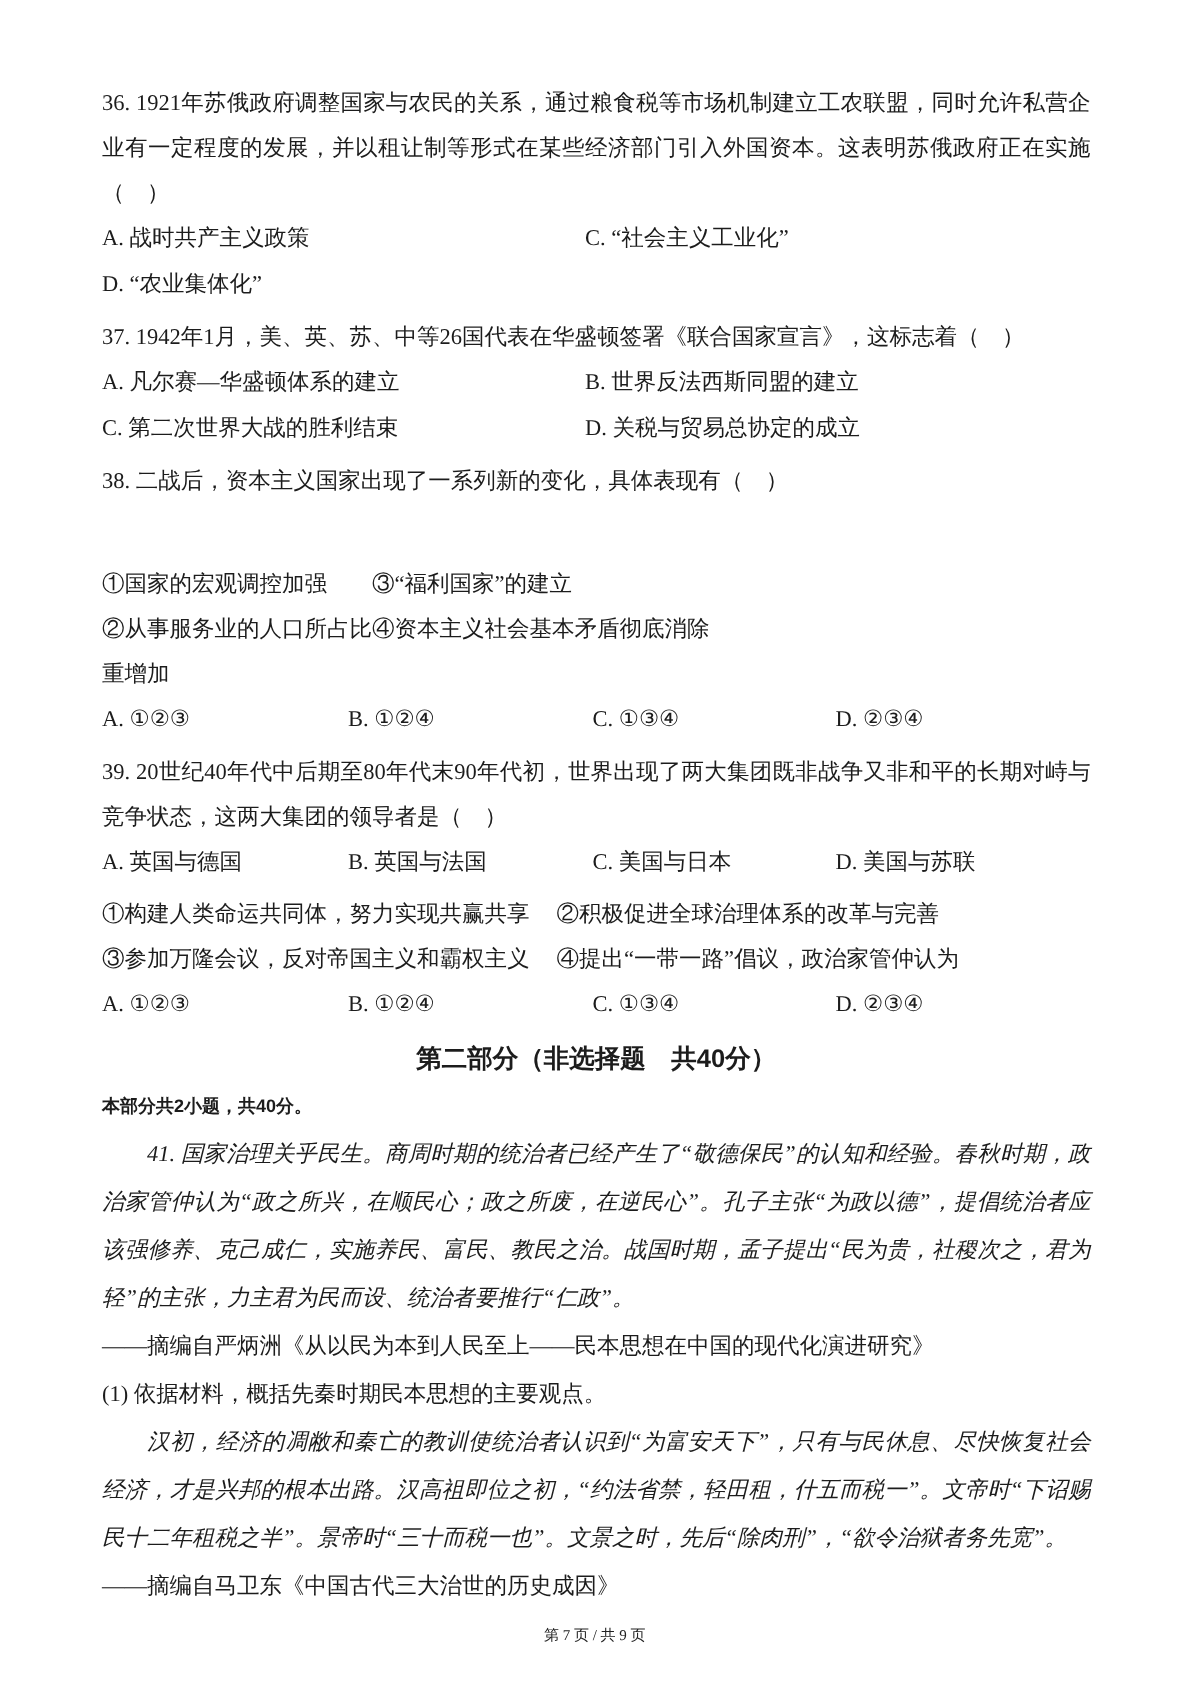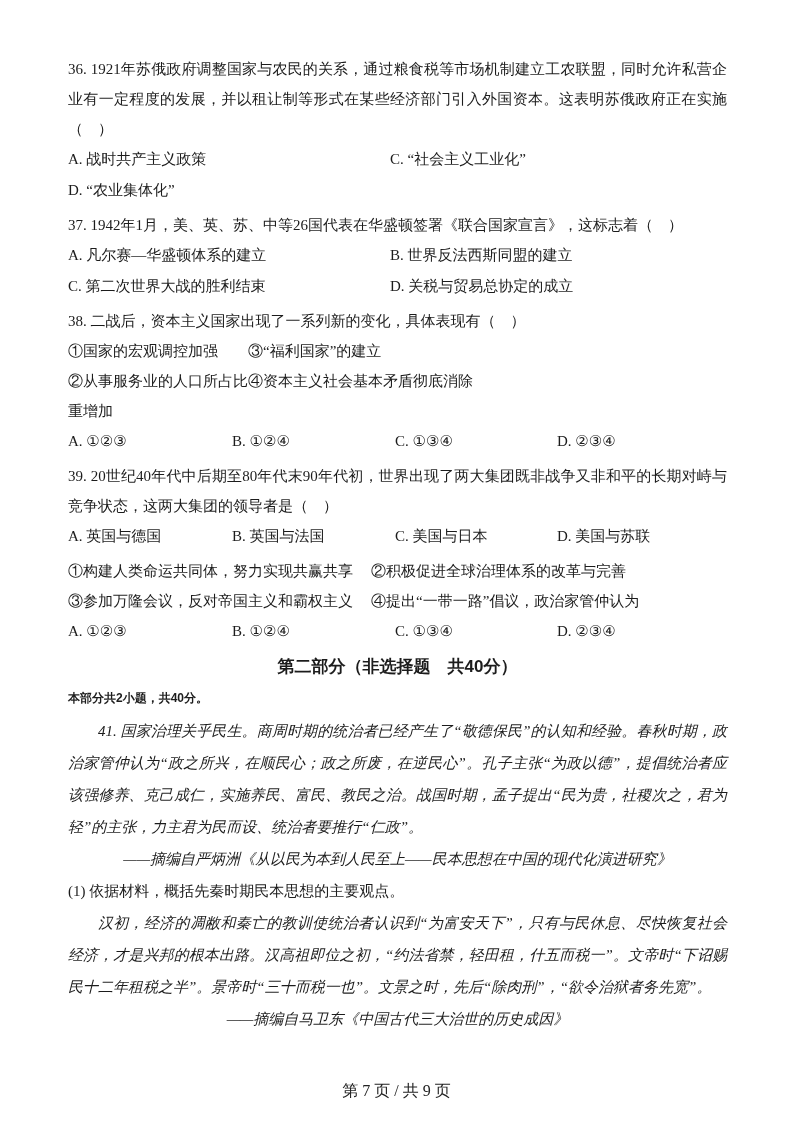--- a/index.html
+++ b/index.html
@@ -26,21 +26,21 @@
   .opts {
     display: grid;
     line-height: 31px;
   }
   .opts.cols-2 { grid-template-columns: 322px 1fr; }
   .opts.cols-4 { grid-template-columns: 164px 163px 162px 1fr; font-family: Liberation Serif, serif; }
   .stmts {
     display: grid;
     line-height: 30px;
   }
-  .stmts.narrow { grid-template-columns: 180px 1fr; }
+  .stmts.narrow { grid-template-columns: 180px 1fr; margin-top: 39px; }
   .stmts.wide   { grid-template-columns: 303px 1fr; }
   .section-title {
     text-align: center;
     font-family: "Liberation Sans", "DejaVu Sans", sans-serif;
     font-weight: bold;
     font-size: 17px;
     line-height: 32px;
     margin-top: 2px;
   }
   .section-note {
@@ -50,34 +50,33 @@
     line-height: 30px;
     margin-bottom: 2px;
   }
   .material {
     font-style: italic;
     line-height: 32px;
     text-align: justify;
     text-indent: 2em;
   }
   .material-source {
-    font-style: italic;
     line-height: 32px;
-    text-align: center;
+    text-align: left;
   }
   .sub-question {
     line-height: 32px;
   }
   .page-footer {
     position: absolute;
     left: 0;
     right: 0;
     bottom: 22px;
     text-align: center;
-    font-size: 16px;
+    font-size: 10px;
     color: #222222;
     line-height: 18px;
   }
 </style>
 </head>
 <body>
 
 <div class="page">
   <main class="content">
 

